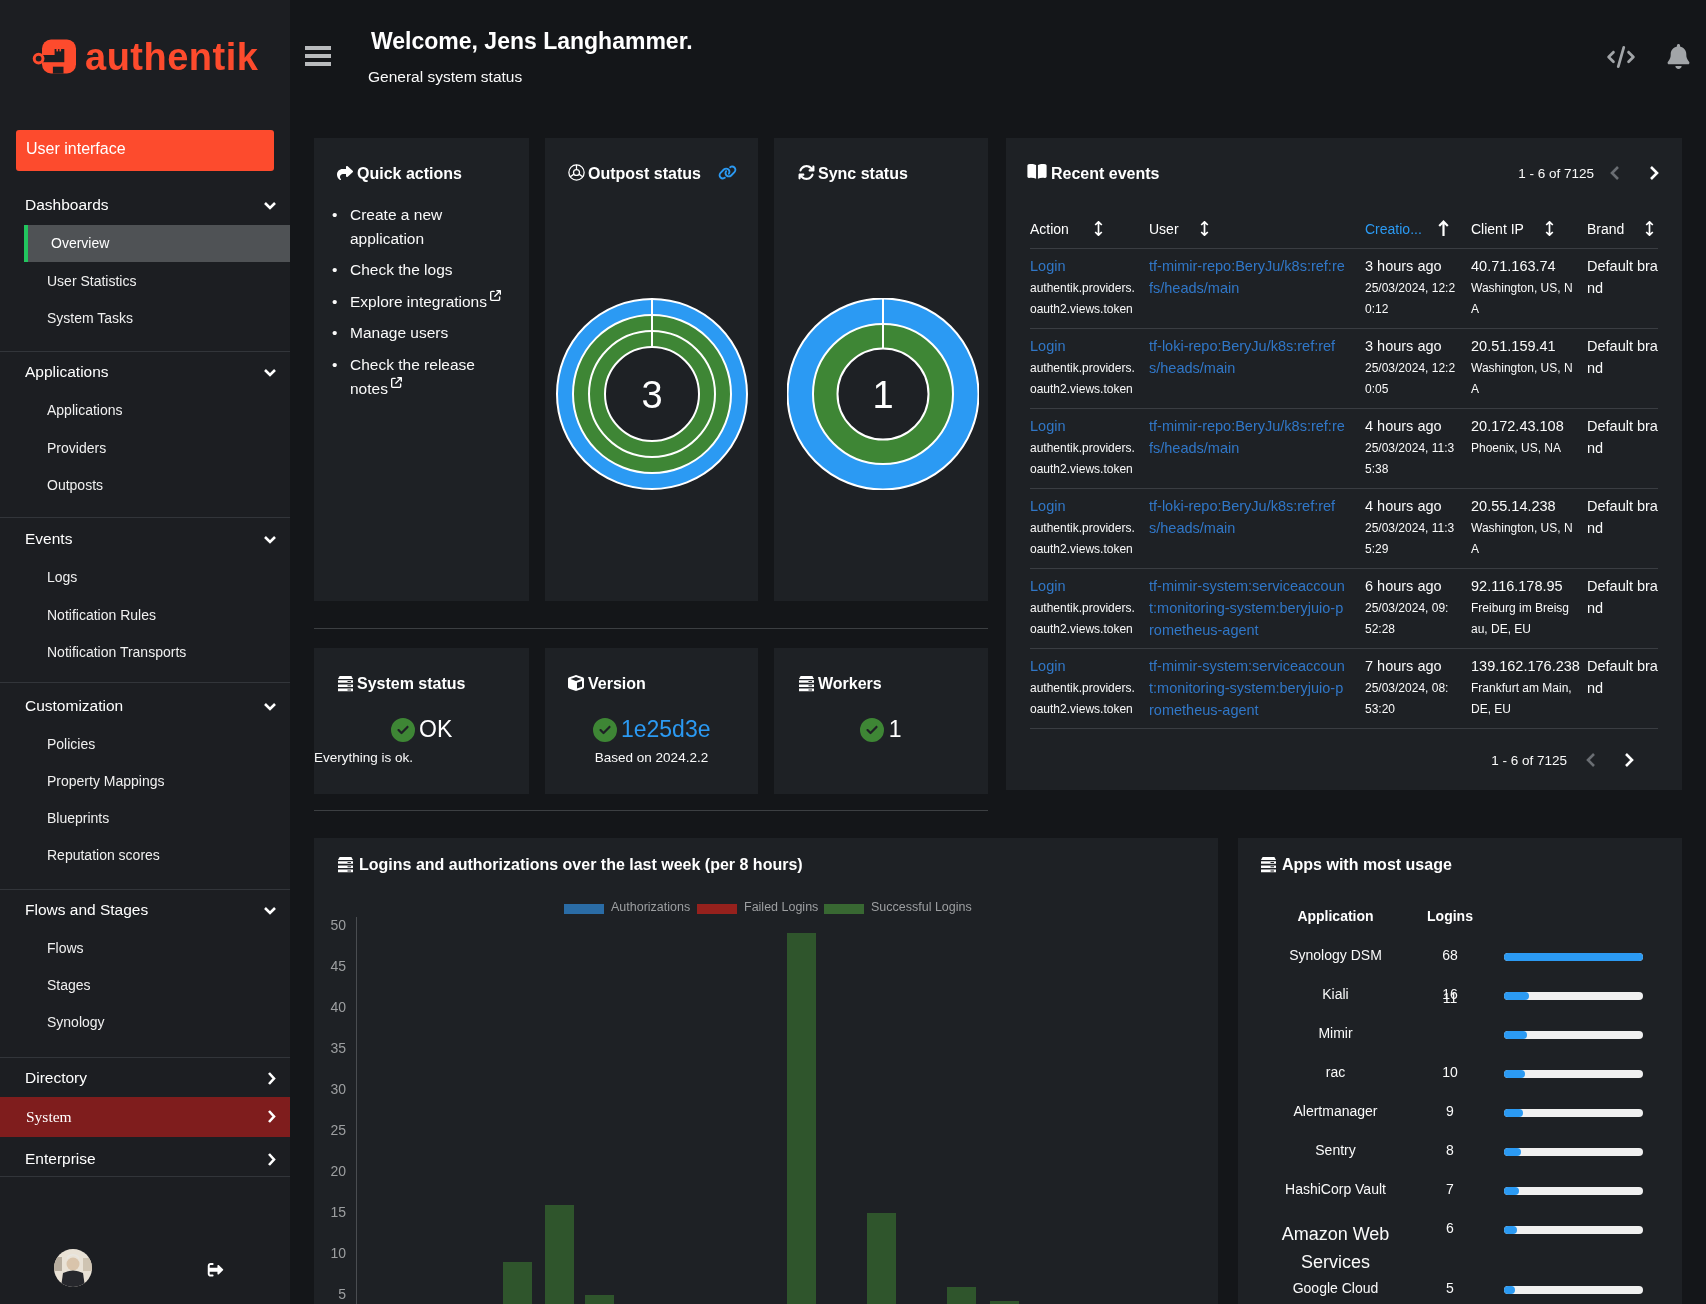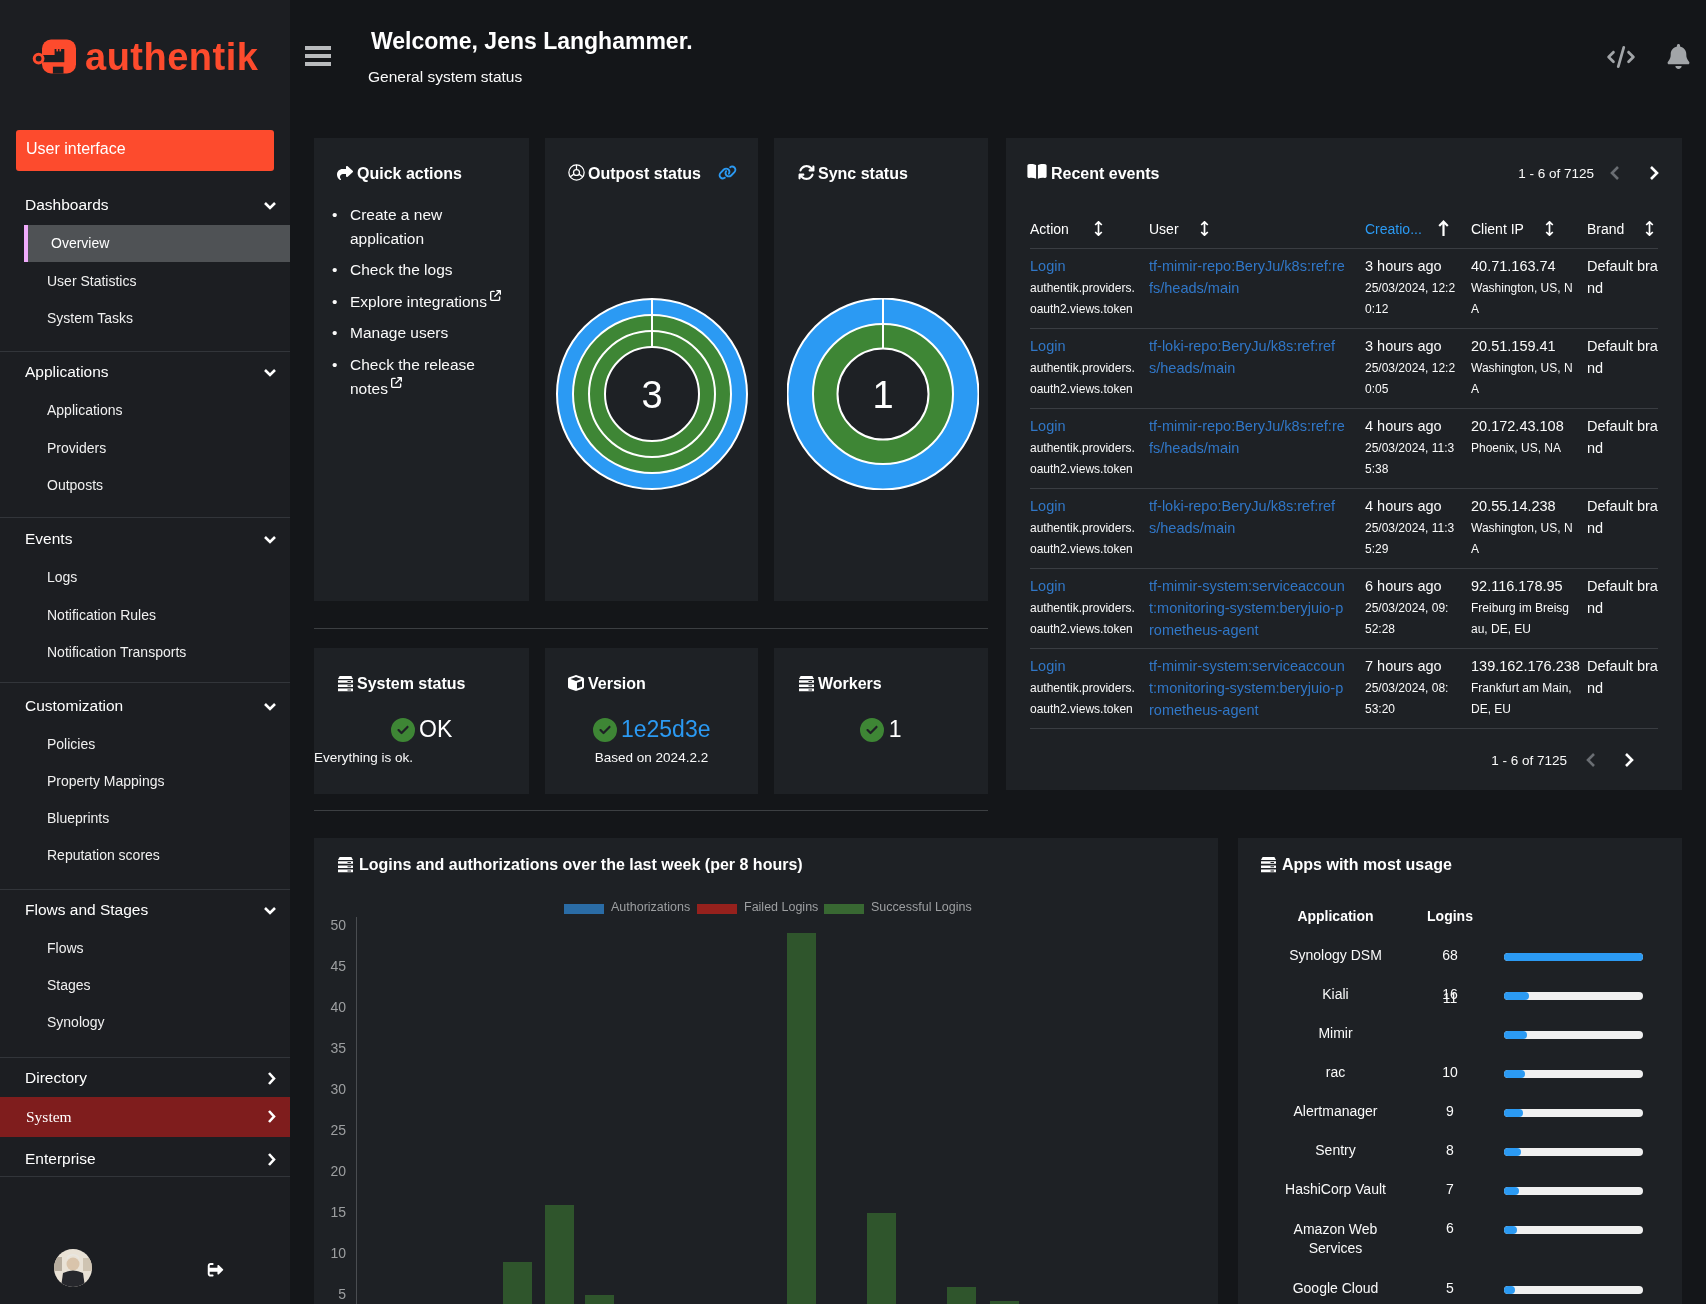--- a/index.html
+++ b/index.html
@@ -40,21 +40,21 @@
   </svg>
 
   <div class="abs" style="left:16px;top:130px;width:258px;height:41px;background:#fd4b2d;border-radius:3px;">
     <div class="abs" style="left:10px;top:10px;font-size:16px;color:#fff;">User interface</div>
   </div>
 
   <div class="navhead" style="top:196px">Dashboards</div>
   <svg class="chev" style="left:263px;top:199px" width="14" height="14" viewBox="0 0 14 14">
       <path d="M2 4 l5 5 l5 -5" stroke="#fff" stroke-width="2.6" fill="none"></path>
     </svg>
-  <div class="abs" style="left:24px;top:225px;width:266px;height:37px;background:#4f5255;border-left:4px solid #f0abfc;">
+  <div class="abs" style="left:24px;top:225px;width:266px;height:37px;background:#4f5255;border-left:4px solid #22c55e;">
     <div class="abs" style="left:23px;top:10px;font-size:14px;color:#fff;">Overview</div>
   </div>
   <div class="navsub" style="top:273px">User Statistics</div>
   <div class="navsub" style="top:310px">System Tasks</div>
 
   <div class="sep" style="top:351px"></div>
   <div class="navhead" style="top:363px">Applications</div>
   <svg class="chev" style="left:263px;top:366px" width="14" height="14" viewBox="0 0 14 14">
       <path d="M2 4 l5 5 l5 -5" stroke="#fff" stroke-width="2.6" fill="none"></path>
     </svg>
@@ -416,21 +416,21 @@
 <div class="abs" style="left:1504px;top:1148px;width:139px;height:8px;border-radius:4px;background:#f0f0f0;">
     <div style="width:17px;height:8px;border-radius:4px;background:#2b9af3;"></div>
   </div>
 
 <div class="abs" style="left:1238px;top:1181px;width:195px;text-align:center;font-size:14px;">HashiCorp Vault</div>
 <div class="abs" style="left:1395px;top:1181px;width:110px;text-align:center;font-size:14px;">7</div>
 <div class="abs" style="left:1504px;top:1187px;width:139px;height:8px;border-radius:4px;background:#f0f0f0;">
     <div style="width:15px;height:8px;border-radius:4px;background:#2b9af3;"></div>
   </div>
 
-<div class="abs" style="left:1238px;top:1220px;width:195px;text-align:center;font-size:14px;line-height:19px;">Amazon Web<br>Services</div>
+<div class="abs" style="left:1238px;top:1220px;width:195px;text-align:center;font-size:18px;line-height:28px;">Amazon Web<br>Services</div>
 <div class="abs" style="left:1395px;top:1220px;width:110px;text-align:center;font-size:14px;">6</div>
 <div class="abs" style="left:1504px;top:1226px;width:139px;height:8px;border-radius:4px;background:#f0f0f0;">
     <div style="width:13px;height:8px;border-radius:4px;background:#2b9af3;"></div>
   </div>
 
 <div class="abs" style="left:1238px;top:1280px;width:195px;text-align:center;font-size:14px;">Google Cloud</div>
 <div class="abs" style="left:1395px;top:1280px;width:110px;text-align:center;font-size:14px;">5</div>
 <div class="abs" style="left:1504px;top:1286px;width:139px;height:8px;border-radius:4px;background:#f0f0f0;">
     <div style="width:11px;height:8px;border-radius:4px;background:#2b9af3;"></div>
   </div>

